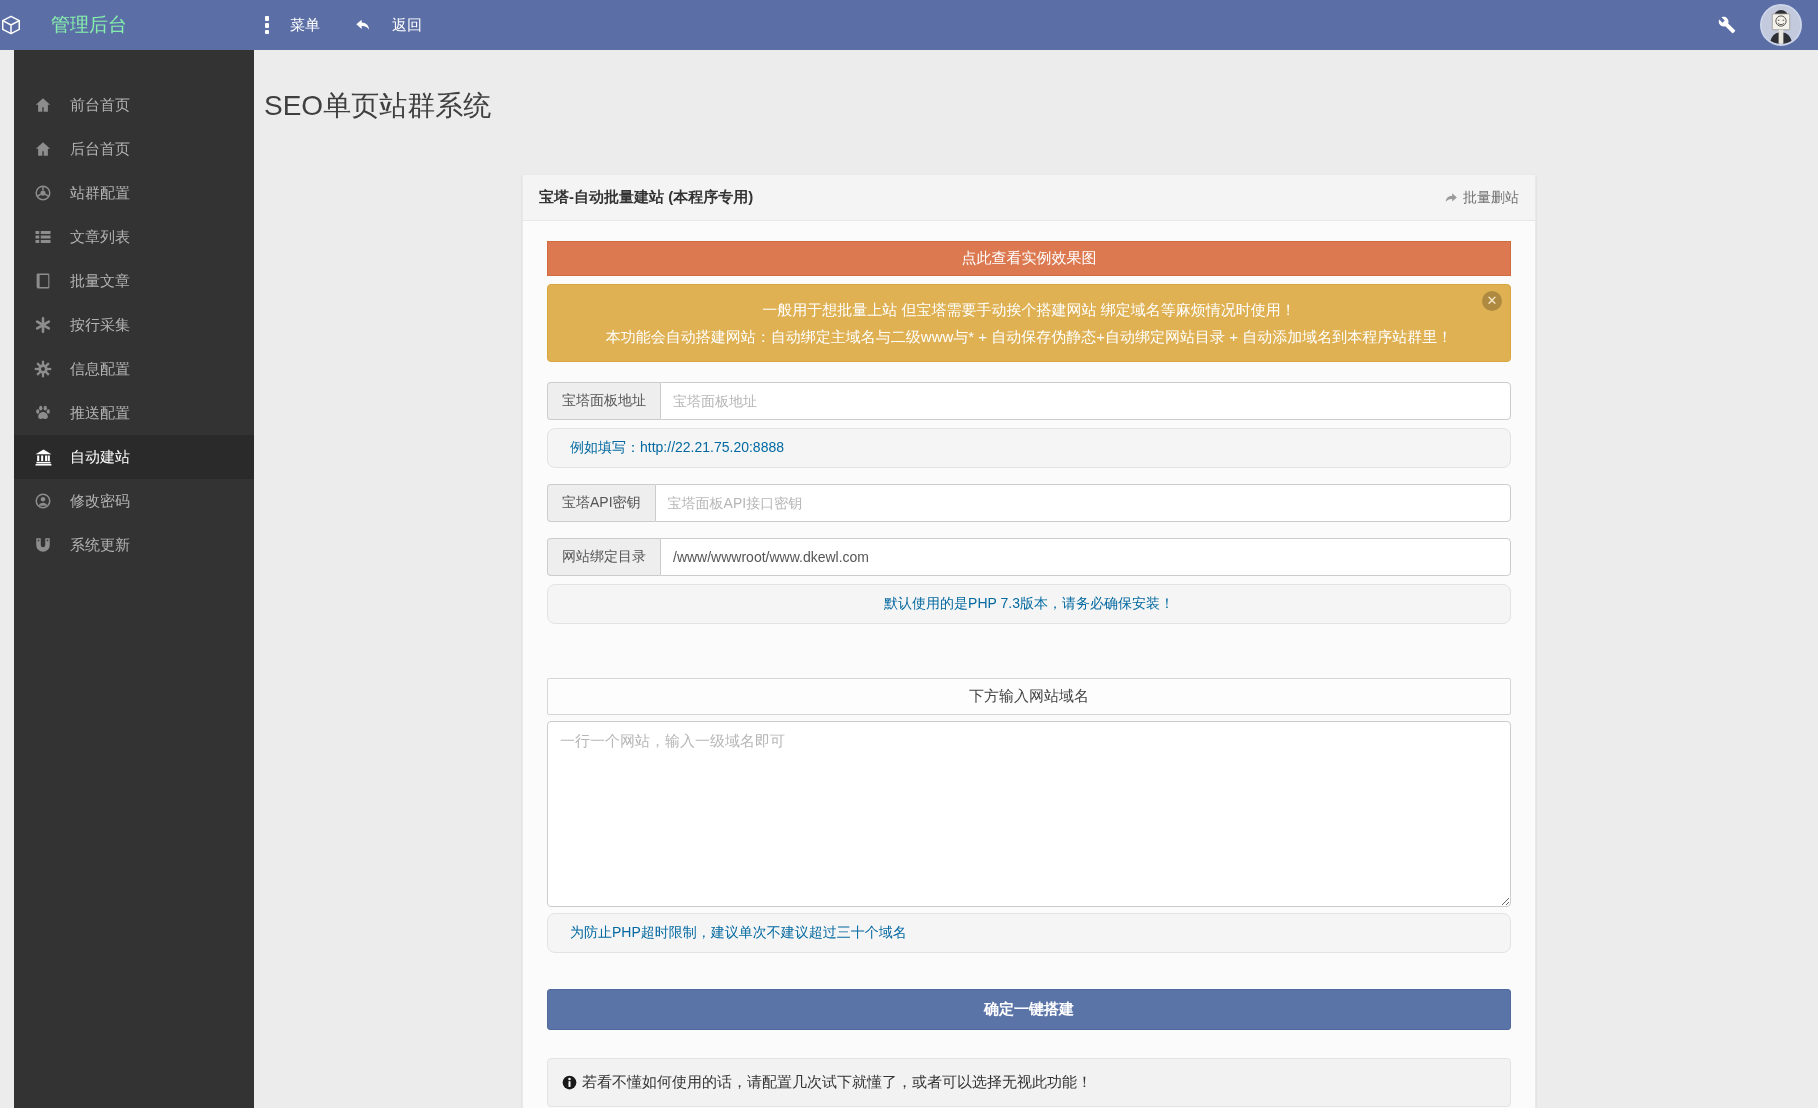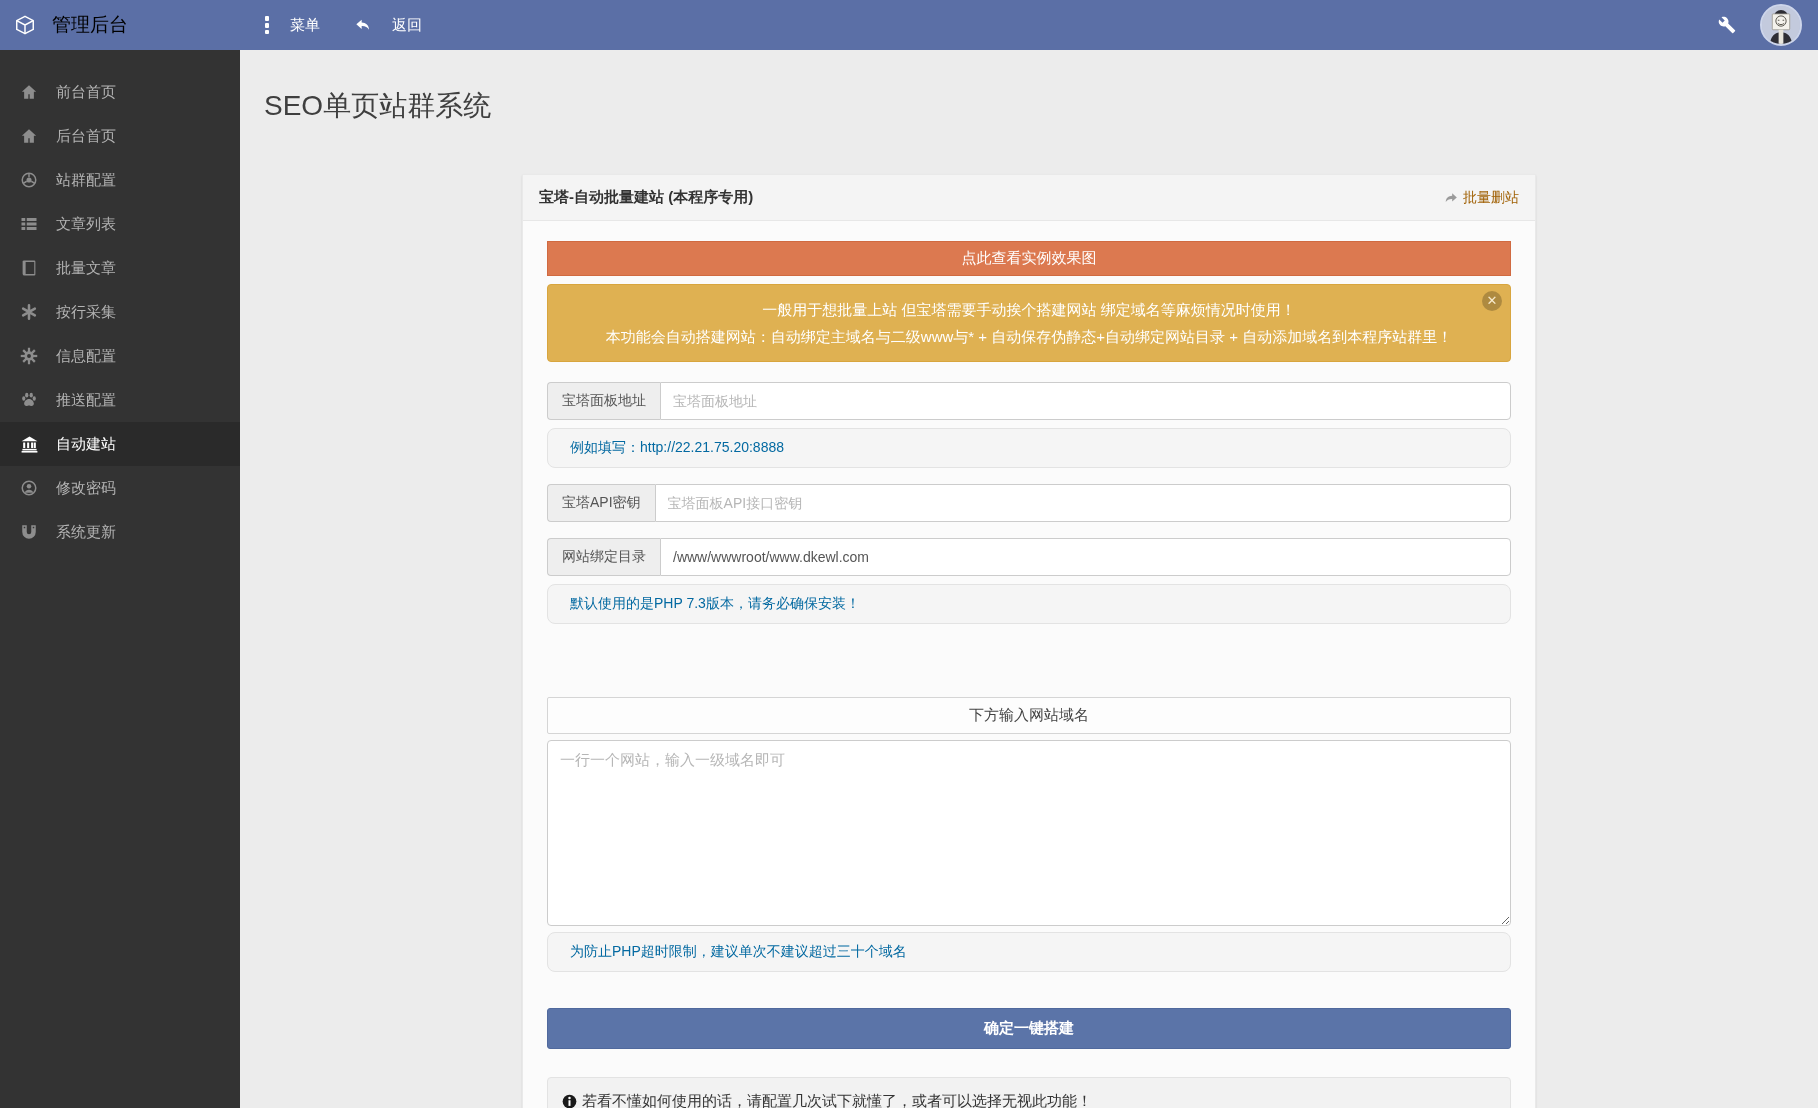--- a/index.html
+++ b/index.html
@@ -7,39 +7,39 @@
   body {
     font-family:"Liberation Sans","DejaVu Sans",sans-serif;
     background:#ececec; color:#333;
   }
   
   .topbar {
     position:fixed; top:0; left:0; right:0; height:50px;
     background:#5b6fa6; display:flex; align-items:center; z-index:10;
   }
   .brand {
-    width:240px; display:flex; align-items:center; gap:16px;
-    padding-left:14px; color:#000000; font-size:19px;
+    width:240px; display:flex; align-items:center; gap:29px;
+    color:#86efac; font-size:19px;
   }
   .topnav { display:flex; align-items:center; gap:34px; padding-left:24px; }
   .topnav-link {
     color:#fff; font-size:15px; display:flex; align-items:center; gap:20px;
     cursor:pointer;
   }
   .topbar-right {
     margin-left:auto; display:flex; align-items:center; gap:24px; padding-right:16px;
   }
   .avatar {
     width:42px; height:42px; border-radius:50%; border:2px solid #cdd5ea;
     overflow:hidden; background:#b9c2dc; cursor:pointer;
   }
   
   .sidebar {
-    position:fixed; top:50px; left:0; bottom:0; width:240px;
-    background:#333333; padding-top:20px;
+    position:fixed; top:50px; left:14px; bottom:0; width:240px;
+    background:#333333; padding-top:33px;
   }
   .side-item {
     height:44px; display:flex; align-items:center; gap:16px;
     padding-left:18px; color:#b3b3b3; font-size:15px; cursor:pointer;
   }
   .side-item .sicon { width:22px; display:flex; justify-content:center; color:#8d8d8d; }
   .side-item.active { background:#2a2a2a; color:#ffffff; }
   .side-item.active .sicon { color:#ffffff; }
   
   .main { margin-left:240px; padding-top:68px; }
@@ -50,21 +50,21 @@
   .panel {
     width:1014px; margin:48px auto 0 auto; background:#fbfbfb;
     box-shadow:0 1px 2px rgba(0,0,0,.12); border:1px solid #e9e9e9; border-radius:2px;
   }
   .panel-heading {
     background:#f4f4f4; border-bottom:1px solid #e7e7e7;
     padding:13px 16px; display:flex; align-items:center; justify-content:space-between;
   }
   .panel-title { font-size:15px; font-weight:bold; color:#333; }
   .batch-del {
-    color:#a16207; font-size:14px; display:flex; align-items:center; gap:4px; cursor:pointer;
+    color:#737373; font-size:14px; display:flex; align-items:center; gap:4px; cursor:pointer;
   }
   .panel-body { padding:20px 24px 16px 24px; }
   .btn-orange {
     display:block; width:100%; background:#dc7950; border:1px solid #d06a41;
     color:#fff; font-size:15px; padding:7px 0; text-align:center;
     border-radius:0; cursor:pointer; margin-bottom:8px;
     font-family:inherit;
   }
   .alert-gold {
     position:relative; background:#dfb152; border:1px solid #d8a53e; border-radius:4px;
@@ -87,21 +87,21 @@
     padding:9px 12px; font-size:14px; color:#555; background:#fff;
     font-family:inherit; outline:none;
   }
   .form-input::placeholder, textarea::placeholder { color:#b6b6b6; }
   .well {
     background:#f5f5f5; border:1px solid #e3e3e3; border-radius:8px;
     padding:10px 22px; font-size:14px; color:#0369a1;
   }
   .well.mb-sm { margin-bottom:16px; }
   .mb-lg { margin-bottom:16px; }
-  .mb-xl { margin-bottom:73px; }
+  .mb-xl { margin-bottom:54px;text-align:center; }
   .domain-header {
     border:1px solid #d5d5d5; background:#fdfdfd; border-radius:2px;
     text-align:center; font-size:15px; color:#444; padding:8px 0; margin-bottom:6px;
   }
   .domain-textarea {
     width:100%; height:186px; border:1px solid #cccccc; border-radius:4px;
     padding:10px 12px; font-size:15px; color:#555; resize:vertical;
     font-family:inherit; outline:none; display:block; margin-bottom:6px; background:#fff;
   }
   .well.mb-btn { margin-bottom:36px; }

